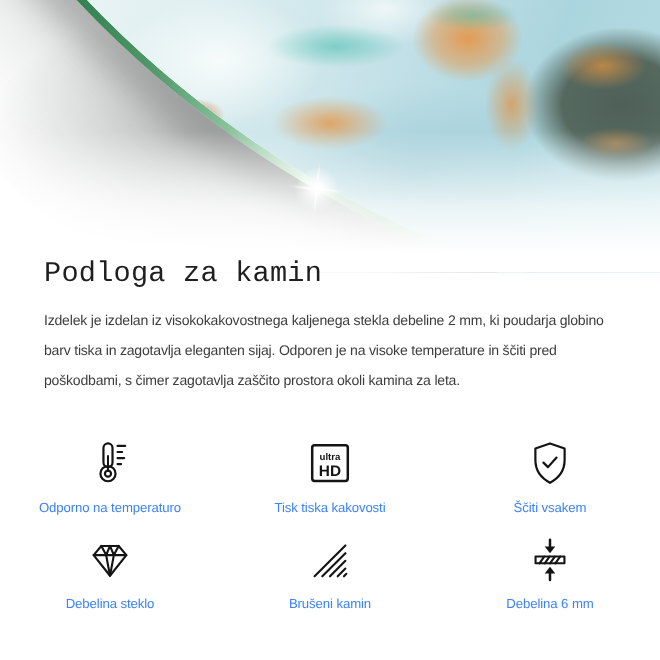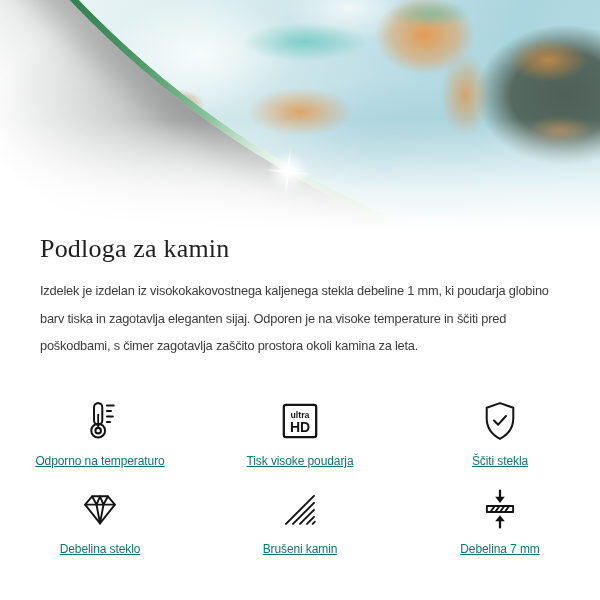--- a/index.html
+++ b/index.html
@@ -52,30 +52,30 @@
   .sparkle::after{left:25px;top:0;width:2px;height:52px;background:linear-gradient(to bottom, rgba(255,255,255,0), #fff 45%, #fff 55%, rgba(255,255,255,0));}
   .hero-fade{
     position:absolute;inset:0;
     background:
       linear-gradient(to bottom, rgba(255,255,255,0) 48%, rgba(255,255,255,0.75) 76%, #ffffff 93%),
       radial-gradient(ellipse 40% 30% at 0% 104%, rgba(255,255,255,0.9), rgba(255,255,255,0) 70%);
   }
 
   
   .content{position:absolute;left:40px;top:230px;width:530px;}
-  .title{font-family:Liberation Serif, serif;font-weight:400;color:#1f1f1f;
+  .title{font-family:Liberation Mono, monospace;font-weight:400;color:#1f1f1f;
          font-size:26px;line-height:37px;letter-spacing:0.2px;}
   .description{margin-top:10px;font-size:12.8px;line-height:27.5px;color:#3c3c3c;letter-spacing:-0.2px;width:524px;}
 
   
   .features{position:absolute;left:0;top:396px;width:600px;display:grid;
             grid-template-columns:repeat(3,1fr);row-gap:16px;}
   .feature{display:flex;flex-direction:column;align-items:center;}
   .icon-box{height:50px;display:flex;align-items:center;justify-content:center;}
-  .feature-label{margin-top:8px;font-size:12px;color:#0f766e;letter-spacing:-0.1px;text-decoration:underline;}
+  .feature-label{margin-top:8px;font-size:12px;color:#3b82f6;letter-spacing:-0.1px;}
   .ico{stroke:#141414;fill:none;stroke-width:2.2;stroke-linecap:round;stroke-linejoin:round;}
   .ico text{stroke:none;fill:#141414;font-family:"Liberation Sans",sans-serif;}
 </style>
 </head>
 <body>
 
 <div class="page">
 
   <div class="hero">
     <div class="hero-shadow"></div>
@@ -85,21 +85,21 @@
       </div>
     </div>
     <div class="sparkle"></div>
     <div class="hero-fade"></div>
   </div>
 
   <div class="content">
     <div class="title">
       <div>Podloga za kamin</div>
     </div>
-    <div class="description">Izdelek je izdelan iz visokokakovostnega kaljenega stekla debeline 1 mm, ki poudarja globino barv tiska in zagotavlja eleganten sijaj. Odporen je na visoke temperature in ščiti pred poškodbami, s čimer zagotavlja zaščito prostora okoli kamina za leta.</div>
+    <div class="description">Izdelek je izdelan iz visokokakovostnega kaljenega stekla debeline 2 mm, ki poudarja globino barv tiska in zagotavlja eleganten sijaj. Odporen je na visoke temperature in ščiti pred poškodbami, s čimer zagotavlja zaščito prostora okoli kamina za leta.</div>
   </div>
 
   <div class="features">
 
     <div class="feature">
       <div class="icon-box">
         <svg class="ico" width="44" height="48" viewBox="0 0 48 48">
           <rect x="17.5" y="4.5" width="9" height="23.5" rx="4.5"></rect>
           <circle cx="22" cy="34.5" r="7.5"></circle>
           <circle cx="22" cy="34.5" r="3"></circle>
@@ -114,31 +114,31 @@
     </div>
 
     <div class="feature">
       <div class="icon-box">
         <svg class="ico" width="42" height="42" viewBox="0 0 48 48">
           <rect x="5.5" y="5.5" width="37" height="37" rx="2.5" stroke-width="2.6"></rect>
           <text x="24" y="21" font-size="10" font-weight="600" text-anchor="middle">ultra</text>
           <text x="24" y="37" font-size="16" font-weight="700" text-anchor="middle">HD</text>
         </svg>
       </div>
-      <div class="feature-label">Tisk visoke poudarja</div>
+      <div class="feature-label">Tisk tiska kakovosti</div>
     </div>
 
     <div class="feature">
       <div class="icon-box">
         <svg class="ico" width="44" height="46" viewBox="0 0 48 48">
           <path d="M24 4.5 L38.5 9.5 V21 C38.5 31.5 32.5 39 24 43.5 C15.5 39 9.5 31.5 9.5 21 V9.5 Z"></path>
           <path d="M17.5 23.5 L22 28 L30.5 18.5"></path>
         </svg>
       </div>
-      <div class="feature-label">Ščiti stekla</div>
+      <div class="feature-label">Ščiti vsakem</div>
     </div>
 
     <div class="feature">
       <div class="icon-box">
         <svg class="ico" width="46" height="42" viewBox="0 0 48 48" stroke-width="2">
           <path d="M15 9.5 H33 L41 19 L24 40.5 L7 19 Z"></path>
           <path d="M7 19 H41"></path>
           <path d="M15 9.5 L20 19 L24 9.5 L28 19 L33 9.5"></path>
           <path d="M20 19 L24 40.5 L28 19"></path>
         </svg>
@@ -166,17 +166,17 @@
           <polygon points="18.5,10 29.5,10 24,17" fill="#141414" stroke="none"></polygon>
           <rect x="9" y="20.5" width="30" height="7"></rect>
           <line x1="13" y1="27.5" x2="18" y2="20.5"></line>
           <line x1="18.5" y1="27.5" x2="23.5" y2="20.5"></line>
           <line x1="24" y1="27.5" x2="29" y2="20.5"></line>
           <line x1="29.5" y1="27.5" x2="34.5" y2="20.5"></line>
           <polygon points="18.5,38 29.5,38 24,31" fill="#141414" stroke="none"></polygon>
           <line x1="24" y1="45" x2="24" y2="38" stroke-width="2.6"></line>
         </svg>
       </div>
-      <div class="feature-label">Debelina 7 mm</div>
+      <div class="feature-label">Debelina 6 mm</div>
     </div>
 
   </div>
 </div>
 
 </body></html>

